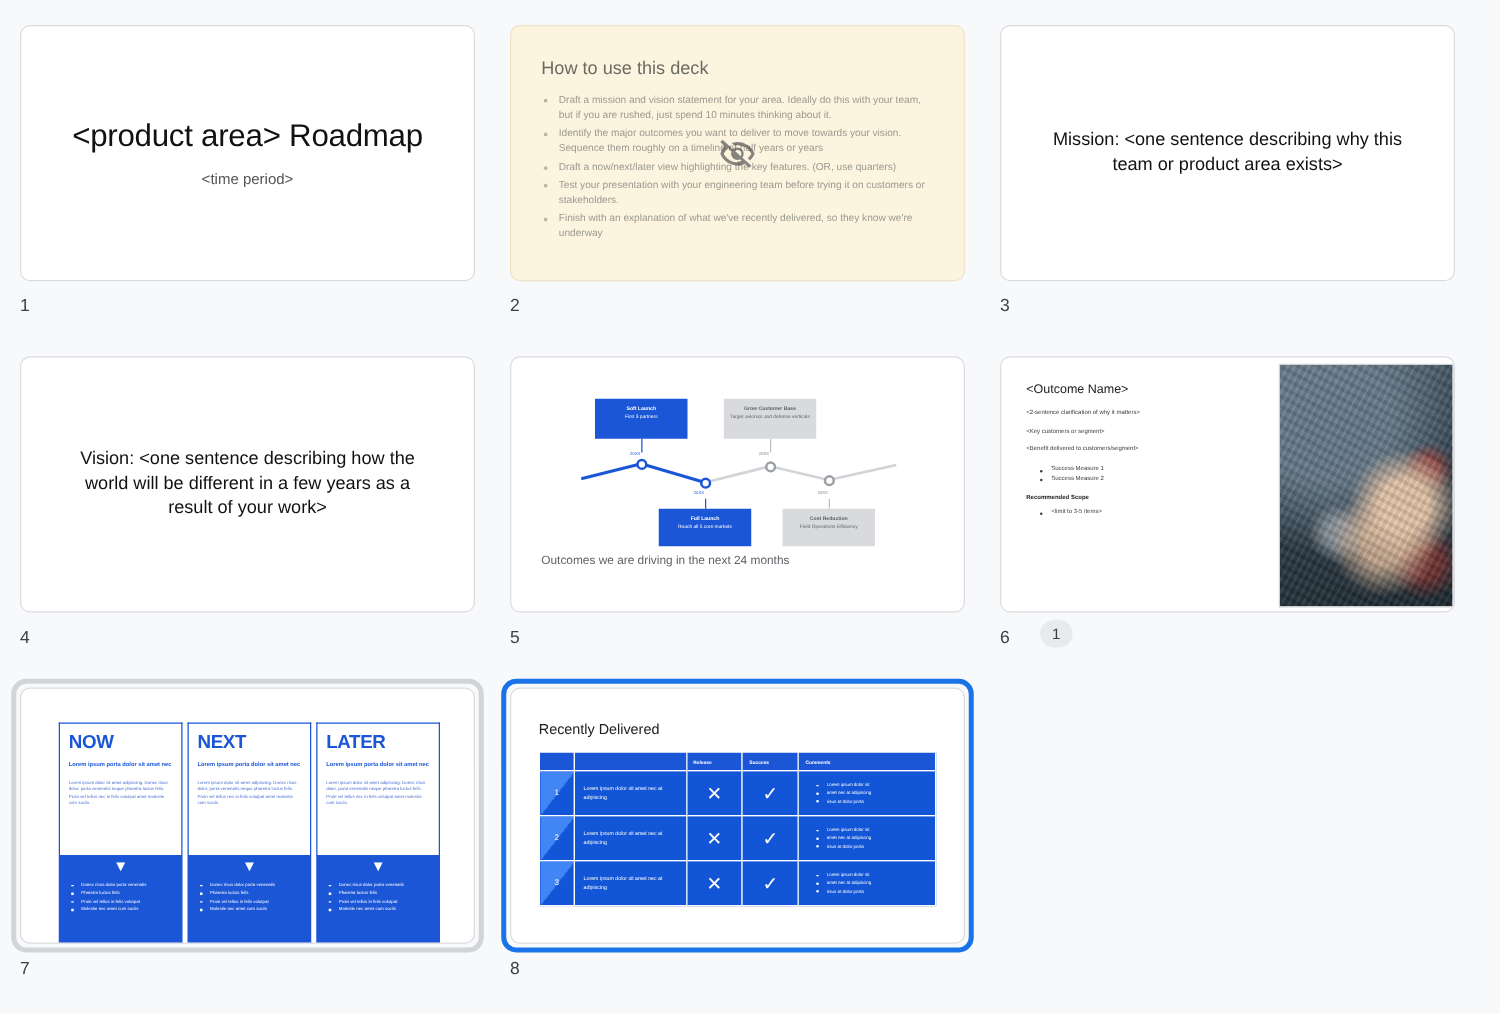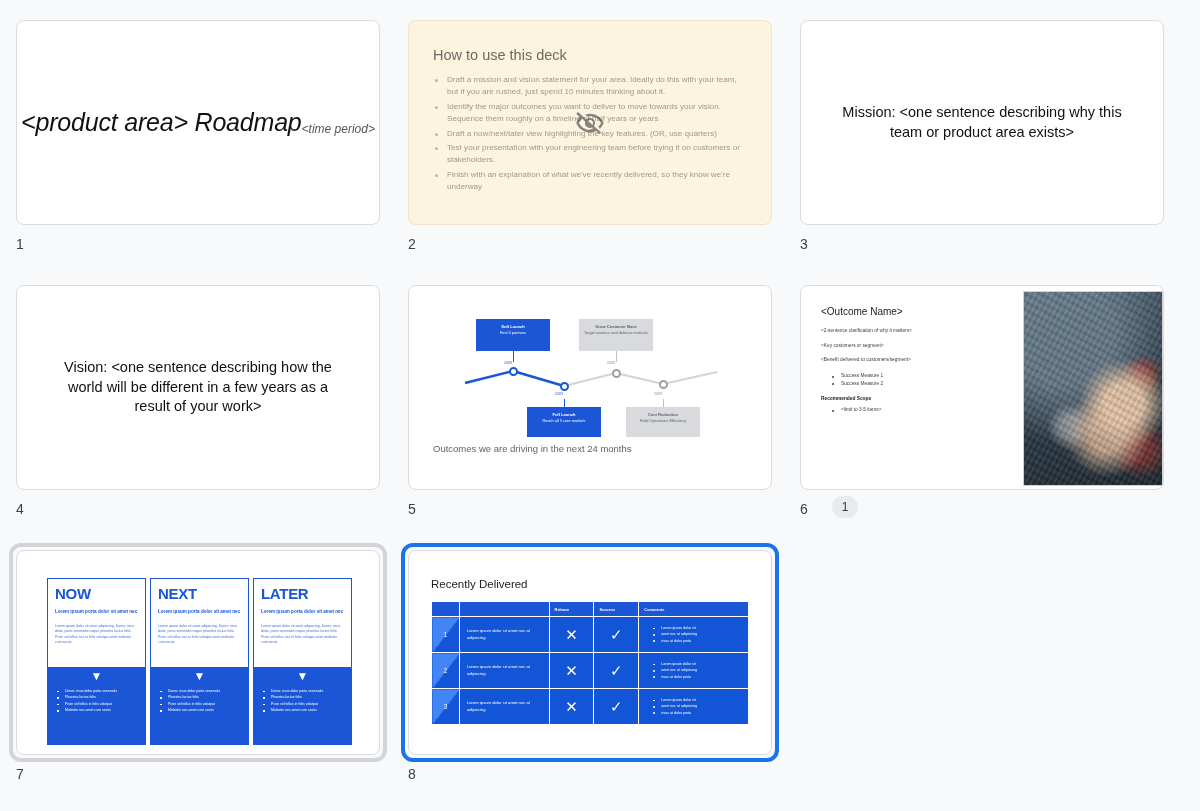--- a/index.html
+++ b/index.html
@@ -57,21 +57,21 @@
   }
 
   
   .skip-icon {
     position: absolute; left: 50%; top: 50%;
     transform: translate(-50%, -50%);
     width: 30px; height: 30px; opacity: .62;
   }
 
   
-  .s1 { display:flex; flex-direction:row; align-items:center; justify-content:center;font-style:italic; }
+  .s1 { display:flex; flex-direction:column; align-items:center; justify-content:center; }
   .s1 .t { font-size: 25px; color:#111; letter-spacing:-.2px; }
   .s1 .st { font-size: 12px; color:#555; margin-top: 12px; }
 
   
   .s2 { padding: 26px 24px 0 24px; }
   .s2 h2 { font-size: 14.5px; font-weight: 400; color: #6b6b63; margin-bottom: 11px; }
   .s2 ul { list-style: none; }
   .s2 li {
     position: relative; padding-left: 14px;
     font-size: 8.1px; line-height: 1.53; color: #9b9a8f; margin-bottom: 2px;
@@ -136,21 +136,21 @@
       repeating-linear-gradient(28deg, rgba(0,0,0,.09) 0 3px, rgba(255,255,255,.03) 3px 7px);
   }
 
   
   .s7 { background:#fff; padding: 0; }
   .nnl { position:absolute; left:30px; top:27px; display:flex; gap:4px; }
   .col { width: 99px; }
   .col .top {
     border: 1.6px solid #1a56d6; border-bottom:none;
     background:#fff; padding: 7px 7px 6px;
-    height: 89px;
+    height: 106px;
   }
   .col .hd { font-size: 15px; font-weight:bold; color:#1a56d6; letter-spacing:-.3px; line-height:1; }
   .col .lead { font-size:4.6px; font-weight:bold; color:#1a56d6; line-height:1.45; margin-top:8px; }
   .col .body { font-size:3.5px; color:#4a6fd0; line-height:1.55; margin-top:8px; }
   .col .bot { background:#1a56d6; height: 78px; padding-top: 3px; }
   .arrow { text-align:center; color:#fff; font-size:12px; line-height:1; margin-bottom:6px; }
   .col .bot ul { list-style:none; margin-left: 10px; }
   .col .bot li {
     position:relative; font-size:3.5px; color:#fff; line-height:1.85; padding-left:8px;
   }

